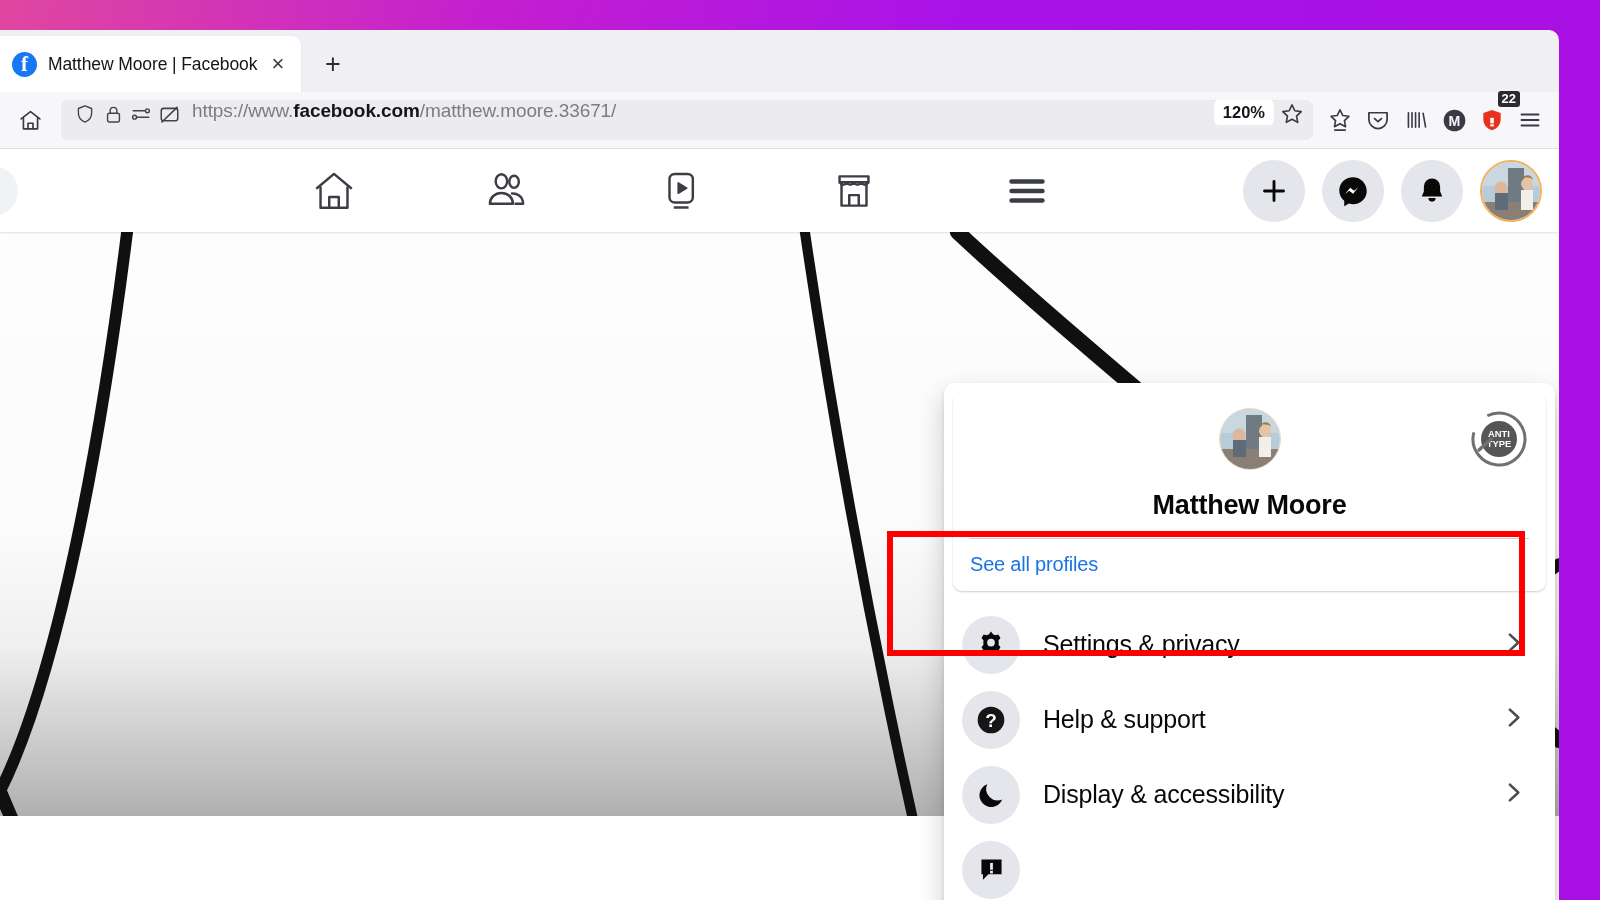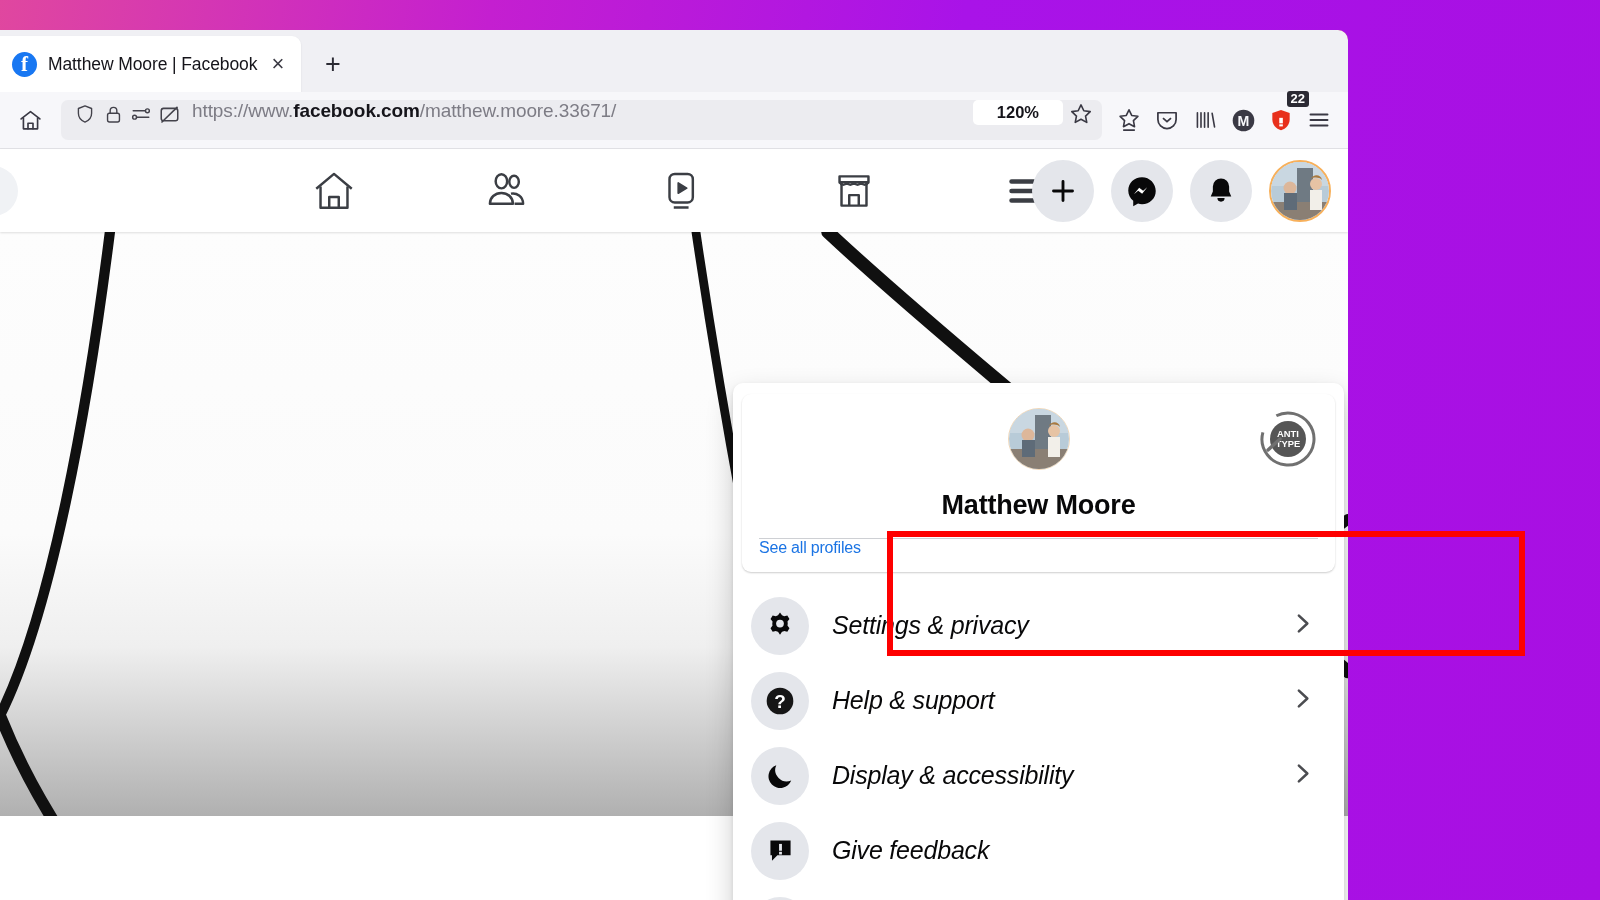--- a/index.html
+++ b/index.html
@@ -12,21 +12,21 @@
 
   
   #backdrop {
     position: absolute; inset: 0;
     background: linear-gradient(100deg, #e0479f 0%, #c41fd0 28%, #a913e8 55%, #a80fe2 100%);
   }
 
   
   #browser {
     position: absolute; left: 0; top: 30px;
-    width: 1348px; height: 870px;
+    width: 1559px; height: 870px;
     background: #be185d;
     border-radius: 0 10px 0 0;
     overflow: hidden;
   }
 
   
   #tabstrip {
     position: relative; height: 62px;
     background: #f0f0f4;
   }
@@ -97,21 +97,21 @@
     color: #43424b;
   }
   #urltext {
     flex: 1 1 auto; margin-left: 9px;
     font-size: 19px; color: #7d7c85; white-space: nowrap;
     overflow: hidden; letter-spacing: -0.1px;
   }
   #urltext b { color: #15141a; font-weight: 700; }
   #zoomlevel {
     flex: 0 0 auto; background: #ffffff;
-    border-radius: 5px; padding: 3px 24px;
+    border-radius: 5px; padding: 3px 9px;
     font-size: 16.5px; font-weight: 700; color: #15141a;
     margin-right: 4px;
   }
   #bookmark-star { color: #3a3944; }
 
   #navright { display: flex; align-items: center; padding-right: 10px; }
   #ext-badge {
     position: absolute; right: -9px; top: -10px;
     background: #2b2a33; color: #fff;
     font-size: 13px; font-weight: 700;
@@ -195,41 +195,40 @@
     letter-spacing: -0.2px;
   }
   #anti-type-wm {
     position: absolute; right: 18px; top: 16px;
     width: 58px; height: 58px; opacity: 0.72;
   }
   #profile-divider {
     height: 1px; background: #ced0d4; margin: 17px 0 0 0;
   }
   #see-all-profiles {
-    font-size: 16px; font-weight: 400;
+    margin-top: 14px; font-size: 20px; font-weight: 400;
     color: #1b74e4; letter-spacing: -0.2px;
   }
 
   #menu-list { padding: 16px 0 0 0; }
   .menu-item {
     display: flex; align-items: center;
     height: 75px; padding: 0 12px 0 9px;
     border-radius: 8px;
   }
   .menu-icon {
     width: 58px; height: 58px; border-radius: 50%;
     background: #e4e6eb; flex: 0 0 auto;
     display: flex; align-items: center; justify-content: center;
     color: #080809;
   }
   .menu-label {
     flex: 1 1 auto; margin-left: 23px;
     font-size: 25px; font-weight: 400; color: #080809;
     letter-spacing: -0.2px;
-    font-style: italic;
   }
   .menu-chevron { flex: 0 0 auto; color: #4b4c50; padding-right: 6px; }
 
   
   #red-box {
     position: absolute; left: 887px; top: 531px;
     width: 638px; height: 125px;
     border: 6px solid #fe0000;
     z-index: 40; pointer-events: none;
   }
@@ -512,21 +511,20 @@
         </div>
 
         <div class="menu-item">
           <span class="menu-icon">
             <svg width="31" height="31" viewBox="0 0 24 24" fill="currentColor">
               <path d="M4.2 4.3h15.6v11.4H9.6L5.4 19.9v-4.2H4.2z"></path>
               <rect x="10.9" y="6.9" width="2.2" height="5.3" fill="#e4e6eb"></rect>
               <rect x="10.9" y="13" width="2.2" height="2.1" fill="#e4e6eb"></rect>
             </svg>
           </span>
-          <span class="menu-label">Give feedback</span>
         </div>
 
         <div class="menu-item">
           <span class="menu-icon">
             <svg width="31" height="31" viewBox="0 0 24 24" fill="currentColor">
               <path d="M5.2 3.8h8.1v16.4H5.2z"></path>
               <circle cx="11.3" cy="12" r="1.15" fill="#e4e6eb"></circle>
               <path d="M14.6 12h5.4m-2.3-2.6 2.6 2.6-2.6 2.6" fill="none" stroke="currentColor" stroke-width="1.9" stroke-linecap="round" stroke-linejoin="round"></path>
             </svg>
           </span>

